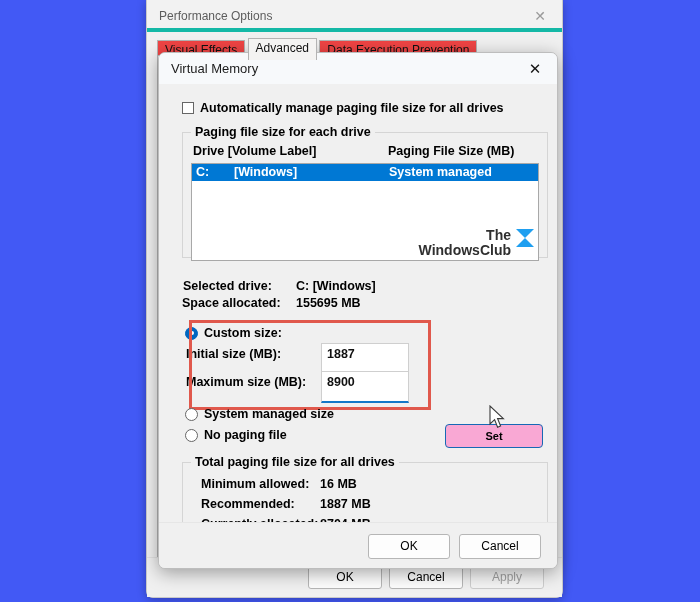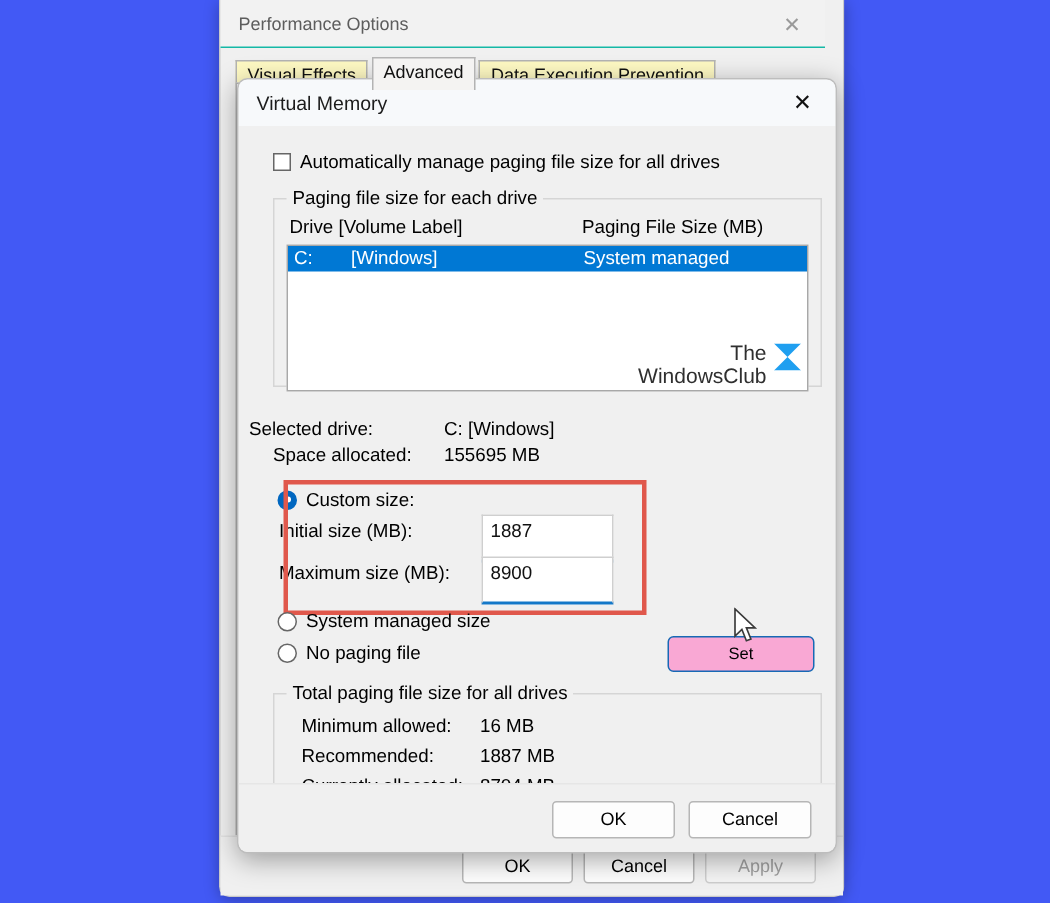--- a/index.html
+++ b/index.html
@@ -21,23 +21,23 @@
     left: 146px; top: 0px;
     width: 417px; height: 598px;
     background: #f0f0f0;
     border: 1px solid #c9c9c9;
     border-top: none;
     border-radius: 0 0 7px 7px;
     box-shadow: 0 2px 10px rgba(0,0,0,0.28);
   }
   #perf-titlebar {
     position: absolute;
-    left: 0; top: 0; right: 12px; height: 32px;
+    left: 0; top: 0; right: 0; height: 32px;
     background: #f2f2f2;
-    border-bottom: 1px solid #14b8a6;
+    border-bottom: 4px solid #14b8a6;
     padding-left: 44px;
   }
   #perf-title {
     position: absolute;
     left: 12px; top: 9px;
     font-size: 12px;
     color: #5d5d5d;
   }
   #perf-close {
     position: absolute;
@@ -52,21 +52,21 @@
   #perf-tabstrip {
     position: absolute;
     left: 10px; top: 38px;
     height: 18px;
   }
   .tab {
     display: inline-block;
     position: relative;
     padding: 2px 7px 3px 7px;
     font-size: 12px;
-    background: #fef9c3;
+    background: #ef4444;
     border: 1px solid #b3b3b3;
     border-bottom: none;
     color: #111;
     margin-right: -1px;
     vertical-align: bottom;
   }
   .tab.selected {
     background: #f4f3f2;
     padding-bottom: 5px;
     z-index: 3;
@@ -132,20 +132,21 @@
     display: flex; align-items: center; justify-content: center;
     color: #111;
     font-size: 15px;
     line-height: 1;
     cursor: default;
   }
   #vm-body {
     position: absolute;
     left: 0; top: 31px; right: 0; bottom: 46px;
     background: #f0f0f0;
+    font-weight: bold;
   }
   #vm-footer {
     position: absolute;
     left: 0; right: 0; bottom: 0; height: 46px;
     background: #f0f0f0;
     border-top: 1px solid #e6e6e6;
   }
   #vm-ok     { left: 209px; top: 11px; width: 82px; height: 25px; line-height: 23px; }
   #vm-cancel { left: 300px; top: 11px; width: 82px; height: 25px; line-height: 23px; }
 
@@ -213,21 +214,21 @@
     line-height: 15px;
     font-family: "Liberation Sans", sans-serif;
   }
   #wm-logo {
     width: 18px; height: 18px;
     margin-left: 5px; margin-top: 1px;
   }
 
   
   .infoline { position: absolute; font-size: 12.5px; }
-  #sd-label { left: 7px; top: 195px; }
+  #sd-label { left: 24px; top: 195px; }
   #sd-value { left: 137px; top: 195px; }
   #sa-label { left: 23px; top: 212px; }
   #sa-value { left: 137px; top: 212px; }
 
   
   .radio-row {
     position: absolute;
     display: flex; align-items: center;
     font-size: 12.5px;
     cursor: default;

